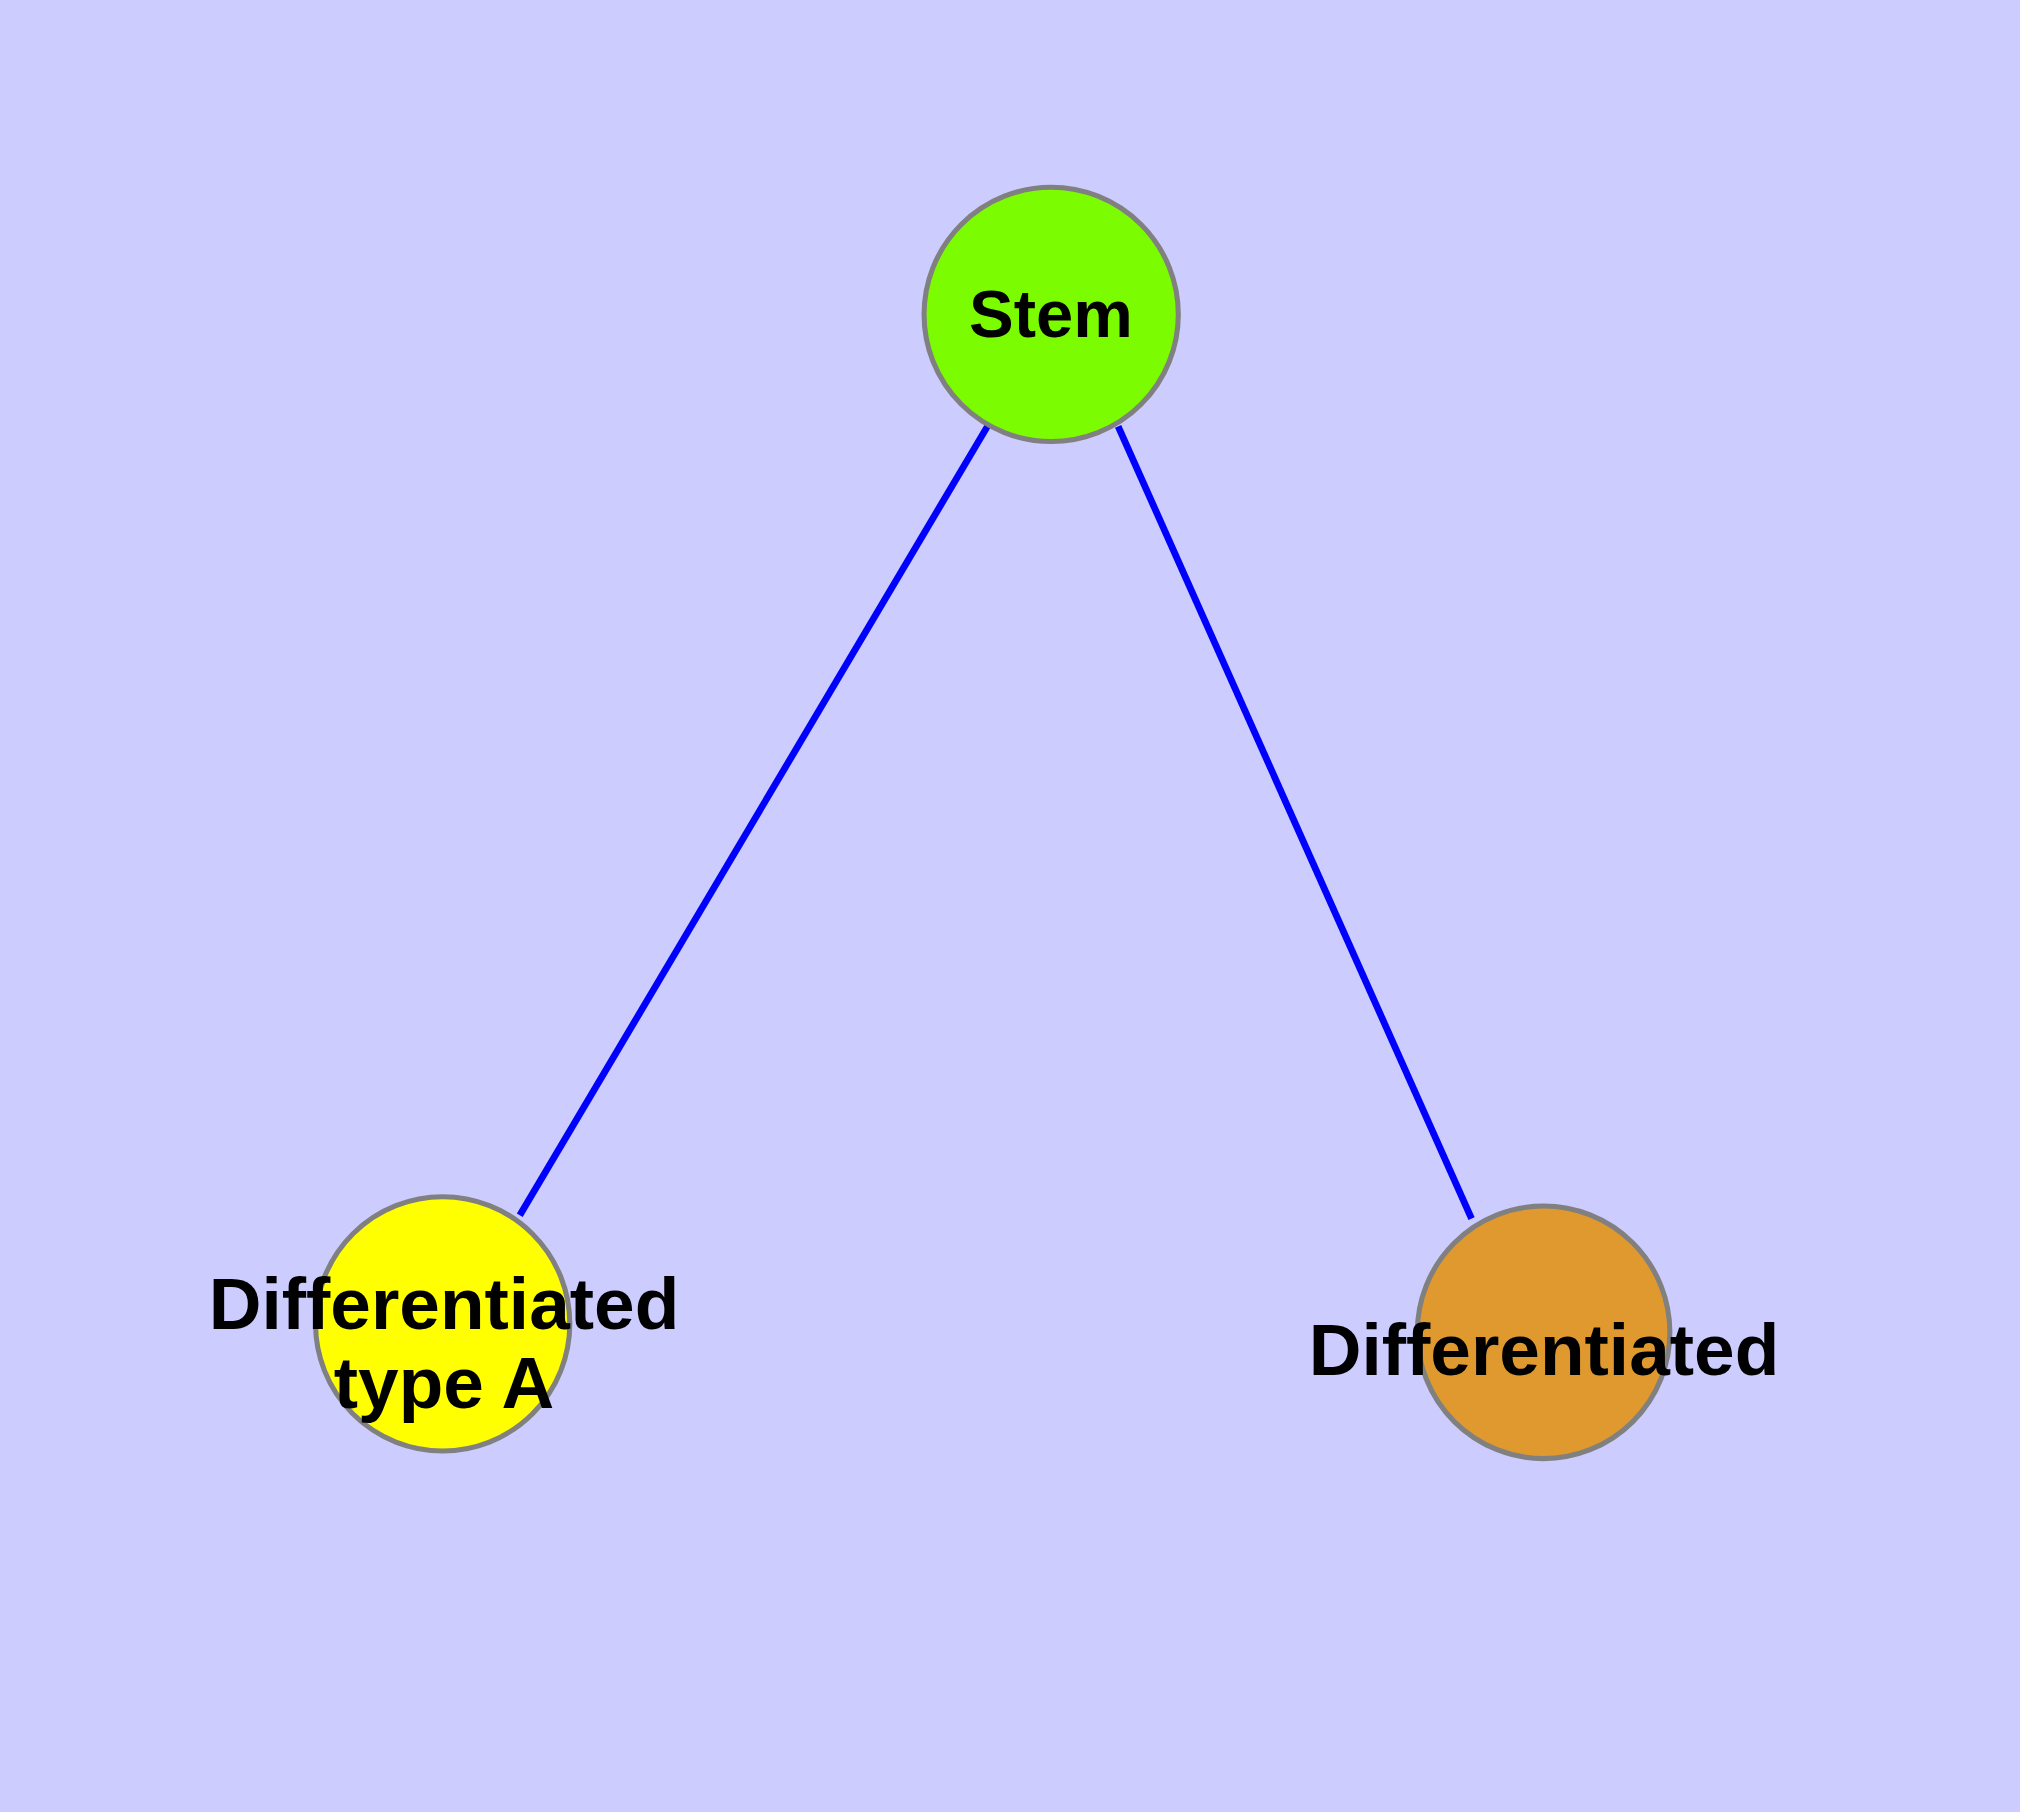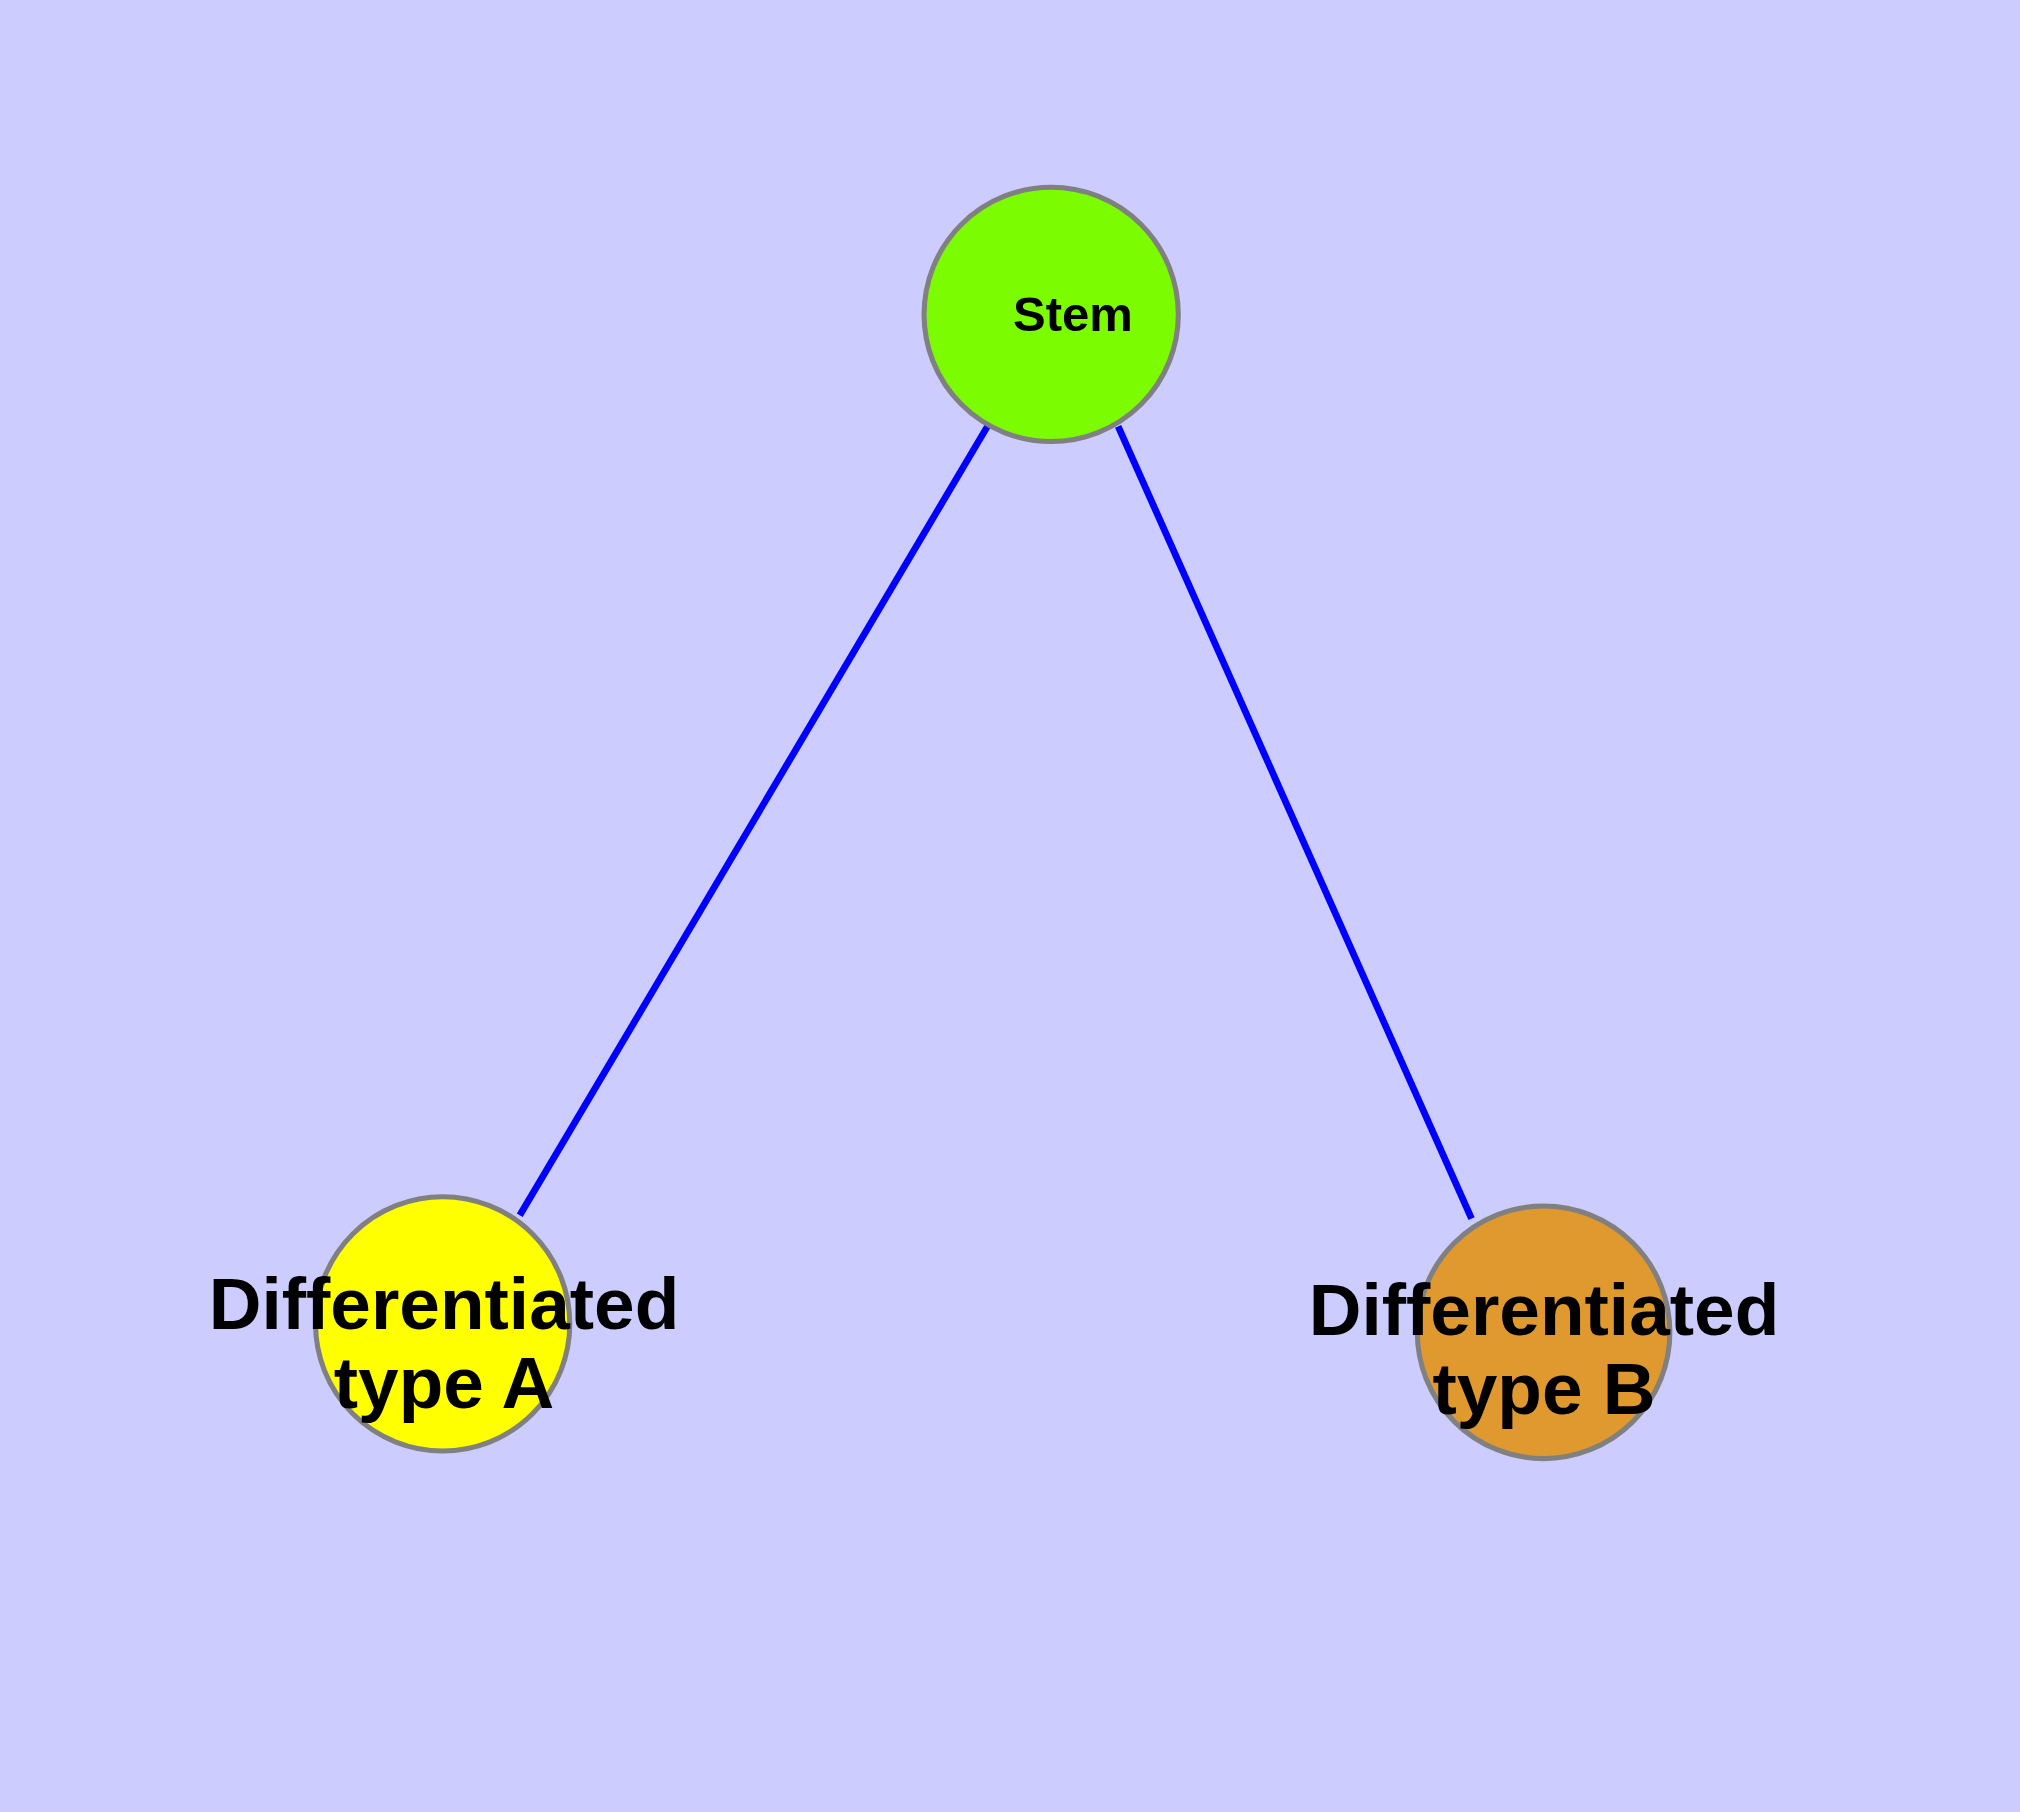--- a/index.html
+++ b/index.html
@@ -39,22 +39,21 @@
     text-align: center;
     color: #000000;
     font-family: "Liberation Sans", sans-serif;
     font-weight: bold;
     white-space: nowrap;
     pointer-events: none;
     line-height: 1.08;
     transform: translate(-50%, -50%);
   }
   .node-label.single {
-    font-size: 49px;
-    margin-left: 22px;
+    font-size: 67px;
   }
   .node-label.two-line {
     font-size: 73px;
     margin-top: 18px;
   }
 </style>
 </head>
 <body style="background: rgb(204, 204, 255);">
 
 <div id="stage" style="width: 2021px; height: 1812px; background: rgb(204, 204, 255);">
@@ -75,17 +74,16 @@
     <div>Stem</div>
   </div>
 
   <div class="node-label two-line" style="left:444px; top:1326px;">
     <div>Differentiated</div>
     <div>type A</div>
   </div>
 
   <div class="node-label two-line" style="left:1544px; top:1332px;">
     <div>Differentiated</div>
-    <div>type B</div>
   </div>
 
 </div>
 
 
 </body></html>

